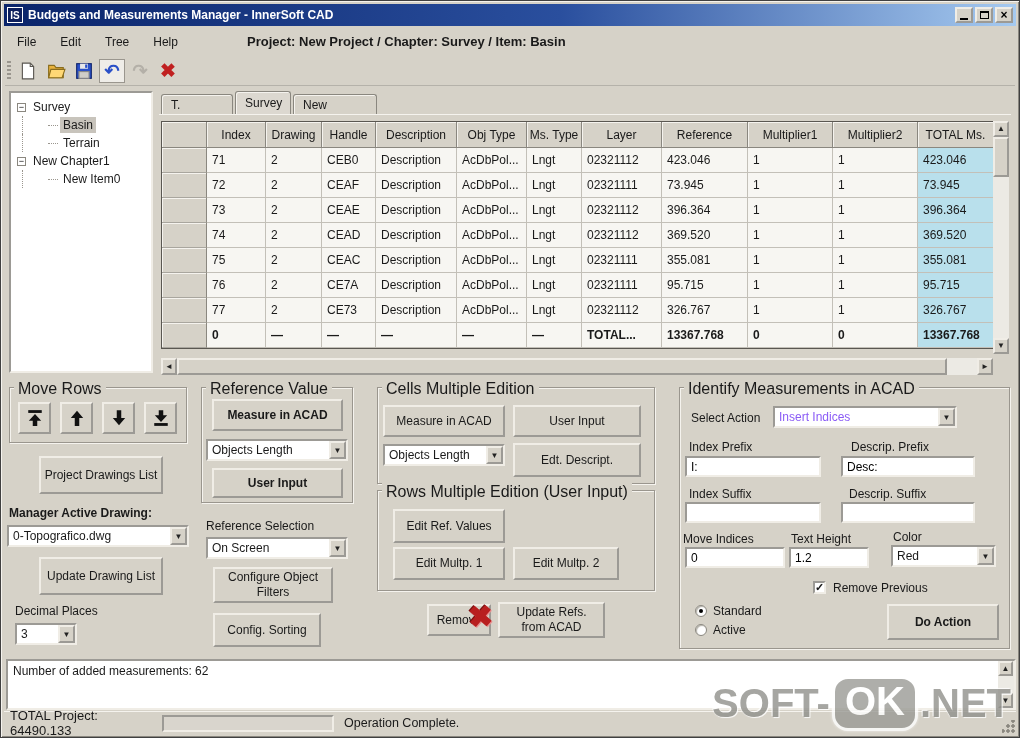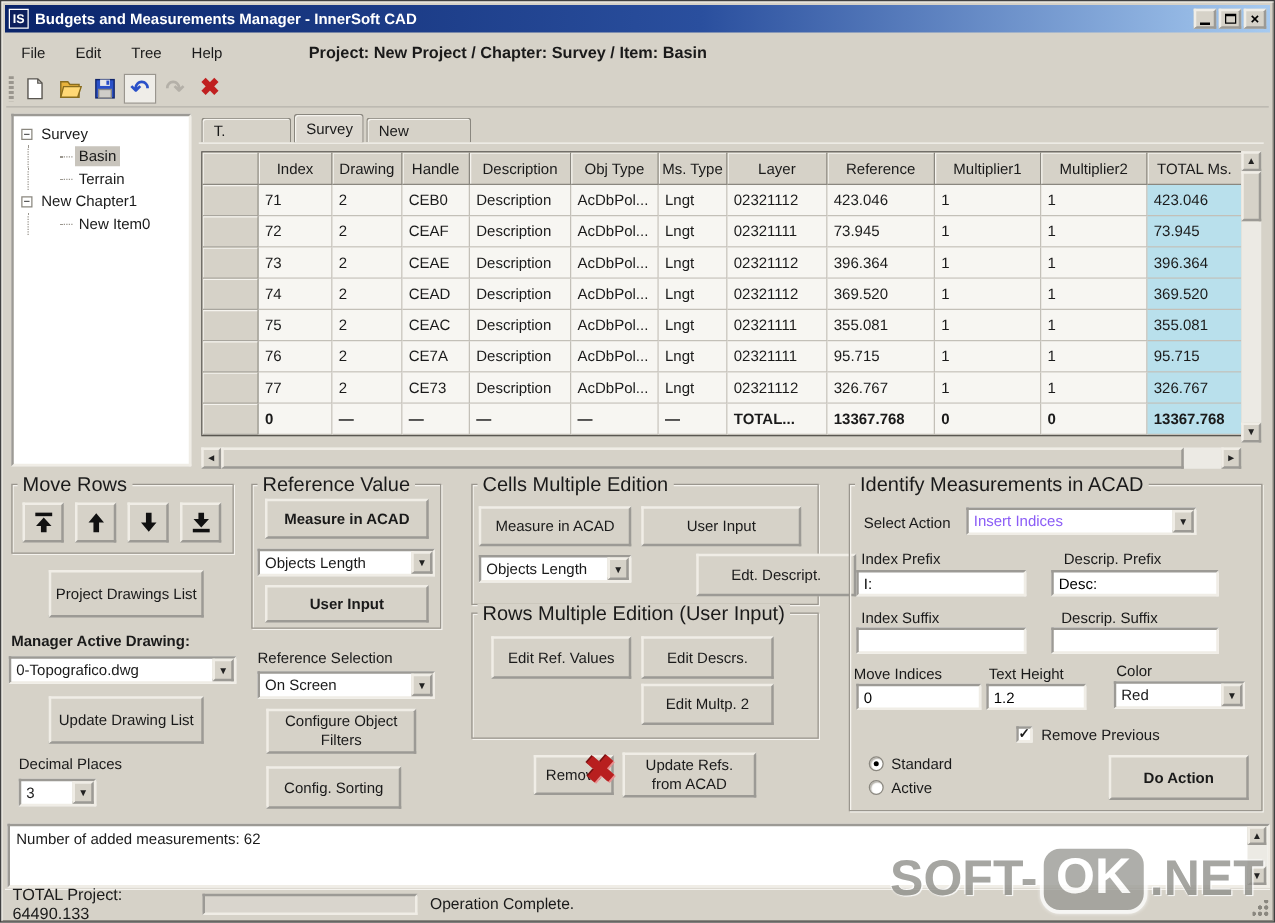--- a/index.html
+++ b/index.html
@@ -418,27 +418,27 @@
 
   <div class="groupbox" style="left:376px; top:386px; width:278px; height:97px;">
     <span class="legend">Cells Multiple Edition</span>
   </div>
   <div class="btn" style="left:382px; top:404px; width:122px; height:32px;">Measure in ACAD</div>
   <div class="btn" style="left:512px; top:404px; width:128px; height:32px;">User Input</div>
   <div class="combo" style="left:382px; top:443px; width:122px; height:22px;">
     <span class="val">Objects Length</span>
     <span class="drop">▼</span>
   </div>
-  <div class="btn" style="left:512px; top:442px; width:128px; height:34px;margin-left:44px;">Edt. Descript.</div>
+  <div class="btn" style="left:512px; top:442px; width:128px; height:34px;">Edt. Descript.</div>
 
   <div class="groupbox" style="left:376px; top:489px; width:278px; height:101px;">
     <span class="legend">Rows Multiple Edition (User Input)</span>
   </div>
   <div class="btn" style="left:392px; top:508px; width:112px; height:34px;">Edit Ref. Values</div>
-  <div class="btn" style="left:512px; top:508px; width:106px; height:34px;">Edit Descrs.</div>
+  <div class="btn" style="left:392px; top:546px; width:112px; height:33px;">Edit Multp. 1</div>
   <div class="btn" style="left:512px; top:546px; width:106px; height:33px;">Edit Multp. 2</div>
 
   <div class="btn" style="left:426px; top:603px; width:64px; height:32px;">
     <span>Remove</span>
     <span class="remove-x">✖</span>
   </div>
   <div class="btn" style="left:497px; top:601px; width:107px; height:36px; padding:0 8px;">Update Refs. from ACAD</div>
 
   <div class="groupbox" style="left:678px; top:386px; width:331px; height:262px;">
     <span class="legend">Identify Measurements in ACAD</span>

